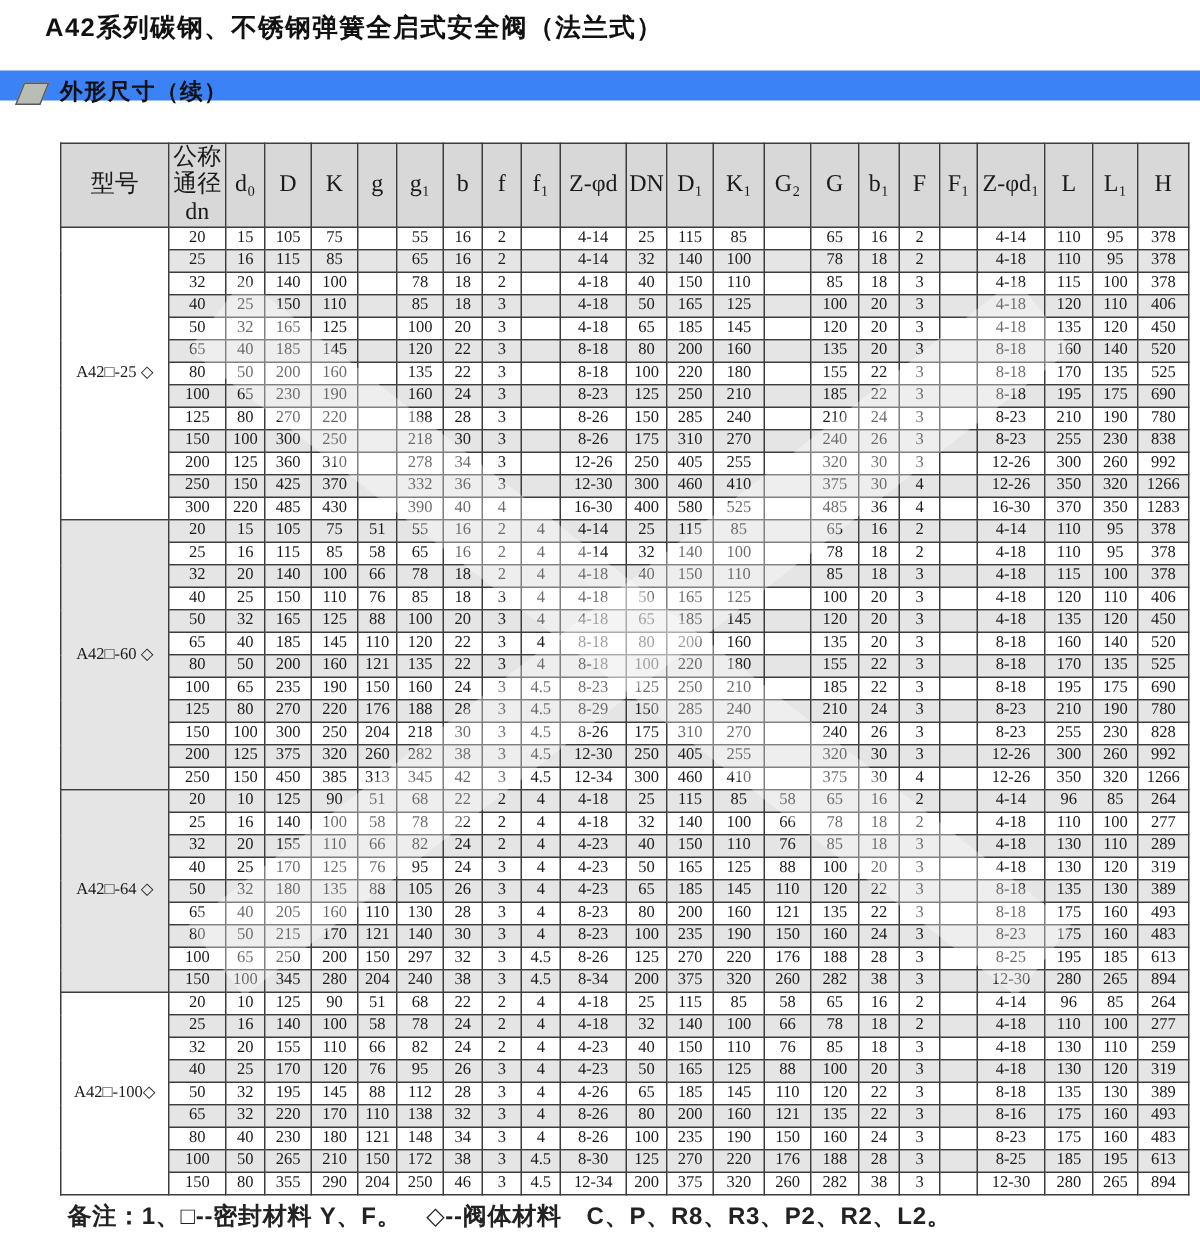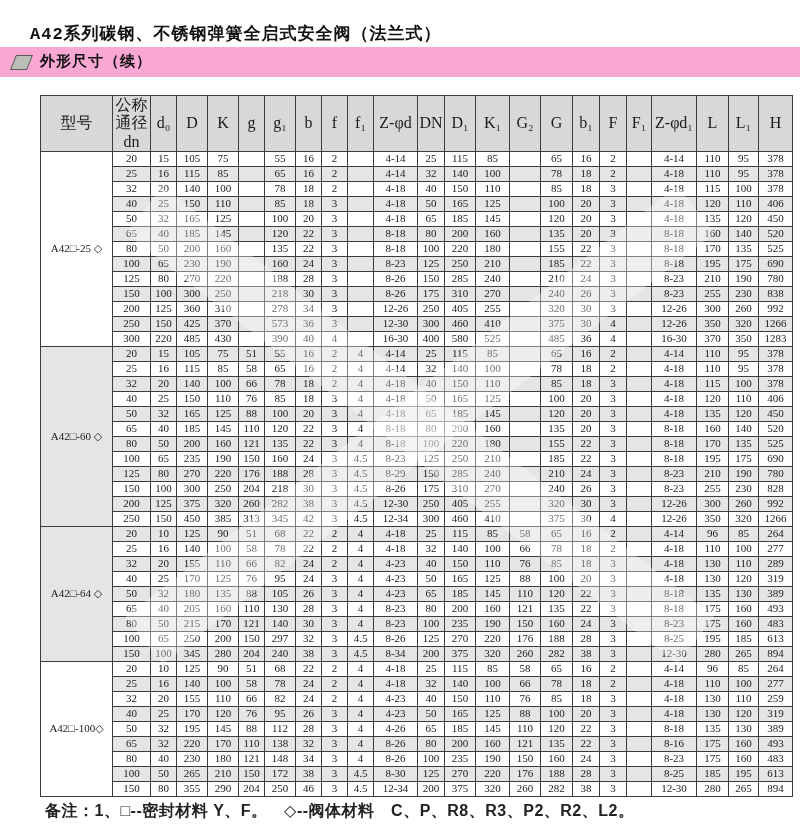--- a/index.html
+++ b/index.html
@@ -3,26 +3,26 @@
 <meta charset="utf-8">
 <style>
   html,body{margin:0;padding:0;}
   body{
     width:800px;height:831px;position:relative;background:#ffffff;
     font-family:"Liberation Serif","DejaVu Serif",serif;color:#1a1a1a;
     overflow:hidden;
   }
   .page-title{
     position:absolute;left:30px;top:7px;
-    font-family:Liberation Mono, monospace;
-    font-size:17px;font-weight:bold;letter-spacing:1px;color:#111;margin-top:15px;
+    font-family:Liberation Sans, sans-serif;
+    font-size:17px;font-weight:bold;letter-spacing:1px;color:#111;
   }
   .section-bar{
-    position:absolute;left:0;top:47px;width:800px;height:30px;
-    background:#f9a8d4;
+    position:absolute;left:0;top:47px;width:800px;height:20px;
+    background:#3b82f6;
   }
   .section-icon{
     position:absolute;left:13px;top:8px;width:15px;height:13px;
     background:#b9bdb6;border:1px solid #5a5a5a;transform:skewX(-22deg);
   }
   .section-label{
     position:absolute;left:40px;top:5px;
     font-family:"Liberation Sans","DejaVu Sans",sans-serif;
     font-size:15px;font-weight:bold;color:#111;letter-spacing:1px;
   }
@@ -385,21 +385,21 @@
           <td>300</td>
           <td>260</td>
           <td>992</td>
         </tr>
         <tr class="shade">
           <td>250</td>
           <td>150</td>
           <td>425</td>
           <td>370</td>
           <td></td>
-          <td>573</td>
+          <td>332</td>
           <td>36</td>
           <td>3</td>
           <td></td>
           <td>12-30</td>
           <td>300</td>
           <td>460</td>
           <td>410</td>
           <td></td>
           <td>375</td>
           <td>30</td>

